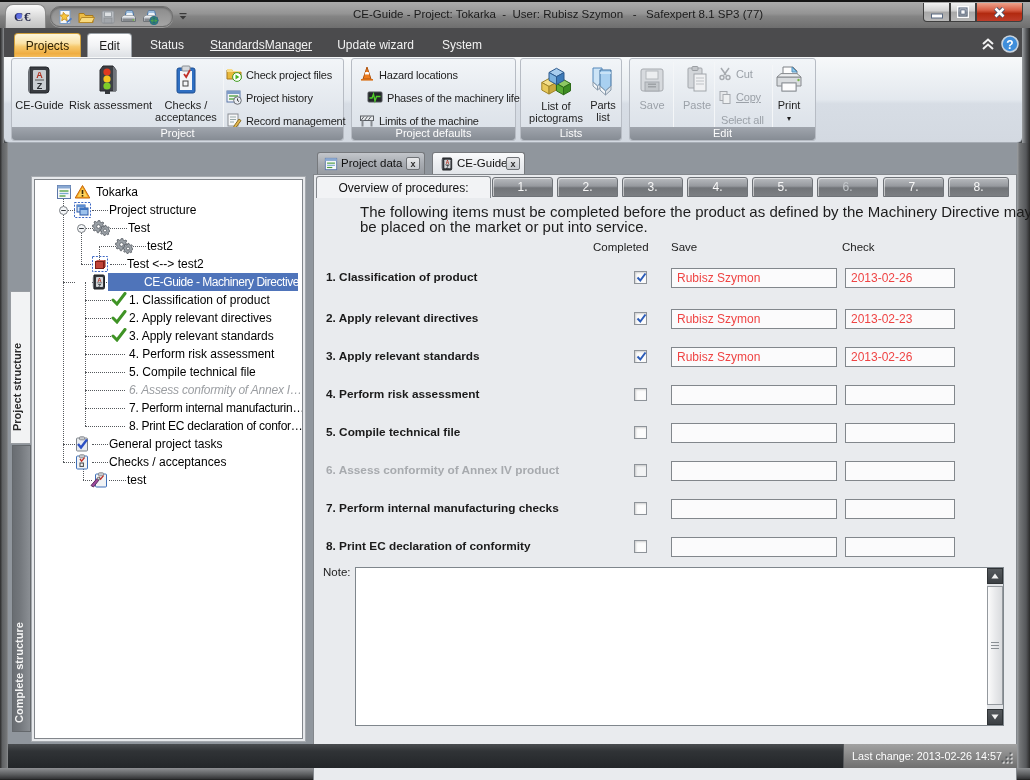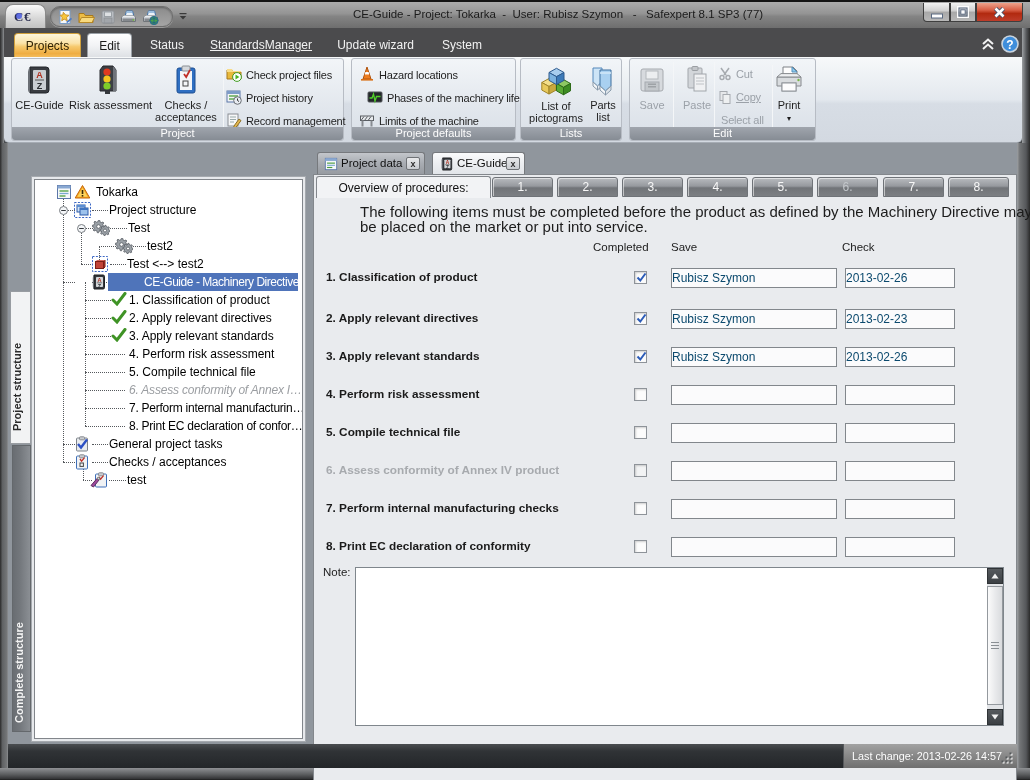--- a/index.html
+++ b/index.html
@@ -98,21 +98,21 @@
   color:#f8f8f8; font-size:12px; text-align:center; line-height:19px;
   background:linear-gradient(#b8bbbf,#96999e 45%,#717478 55%,#7c7f83);
   box-shadow:inset 1px 1px 0 rgba(255,255,255,.55); }
 #ovtab { position:absolute; left:2px; top:1px; width:175px; height:22px; border:1px solid #83878c; border-bottom:none;
   border-radius:3px 3px 0 0; background:#f2f3f5; color:#111; font-size:12px; text-align:center; line-height:22px; }
 
 
 .para { position:absolute; font-size:15px; color:#1c1c1c; line-height:14.5px;margin-left:40px; }
 .hdr { position:absolute; font-size:11.5px; color:#222; }
 .flabel { position:absolute; font-size:11.8px; font-weight:bold; color:#1a1a1a; white-space:nowrap; }
-.field { position:absolute; width:166px; height:20px; background:#fbfbfc; border:1px solid #82878c; font-size:12px; line-height:18px; color:#0c4a6e; }
+.field { position:absolute; width:166px; height:20px; background:#fbfbfc; border:1px solid #82878c; font-size:12px; line-height:18px; padding-left:5px; color:#ef4444; }
 .dfield { width:110px; }
 .cb { position:absolute; width:13px; height:13px; background:#fcfcfc; border:1px solid #8e9399; box-shadow:inset 1px 1px 2px rgba(0,0,0,.18); }
 .cb svg { position:absolute; left:0px; top:-1px; }
 
 
 #notebox { position:absolute; left:41px; top:392px; width:649px; height:159px; background:#fff; border:1px solid #7f868c; }
 #sb { position:absolute; right:0; top:0; width:16px; height:157px; background:#e2e4e7; }
 .sbtn { position:absolute; left:0; width:16px; height:16px; background:linear-gradient(#565a5e,#3c4044); border:1px solid #2f3336; }
 .sbtn svg { display:block; margin:4px auto; }
 #sthumb { position:absolute; left:0; top:18px; width:16px; height:119px; border:1px solid #94999e;

